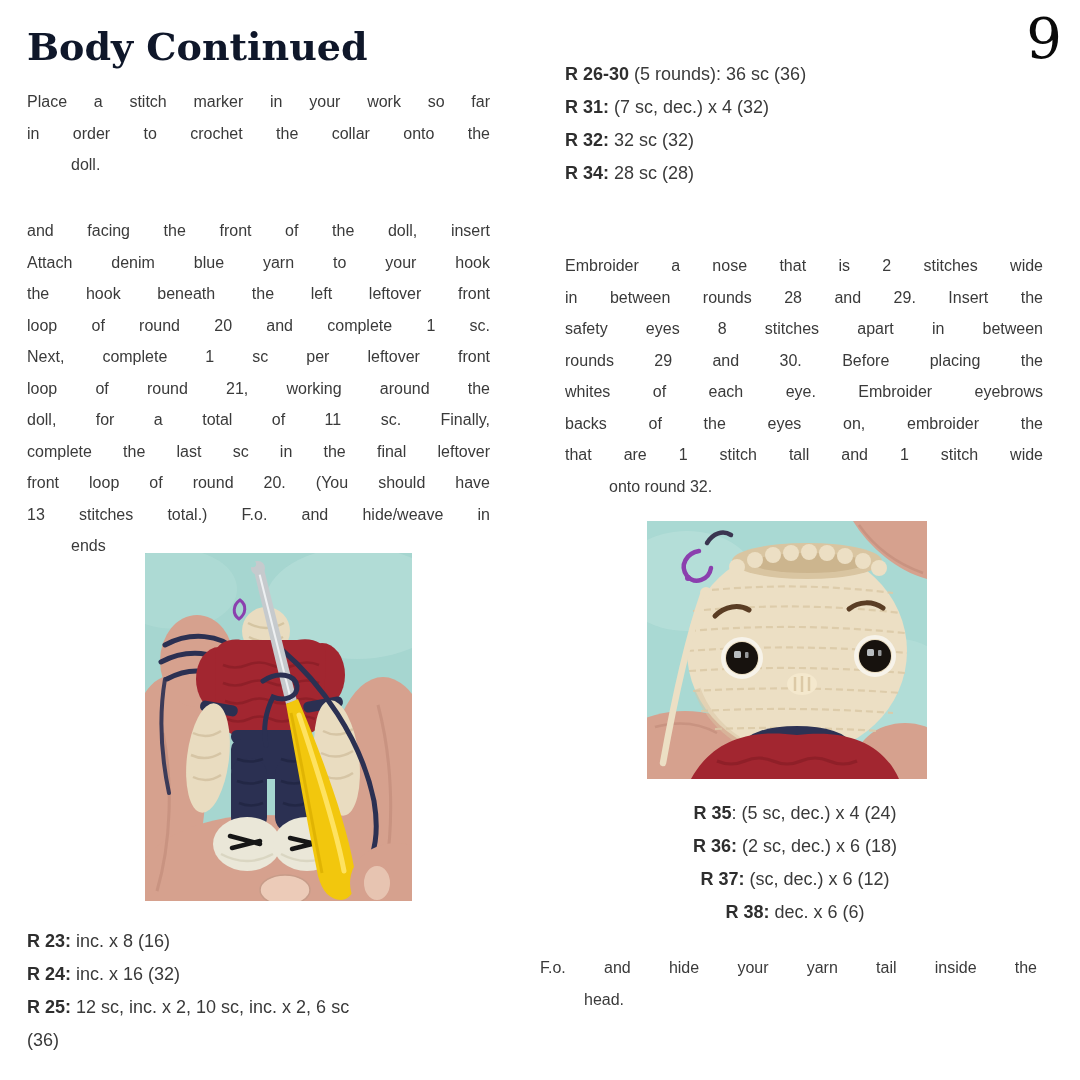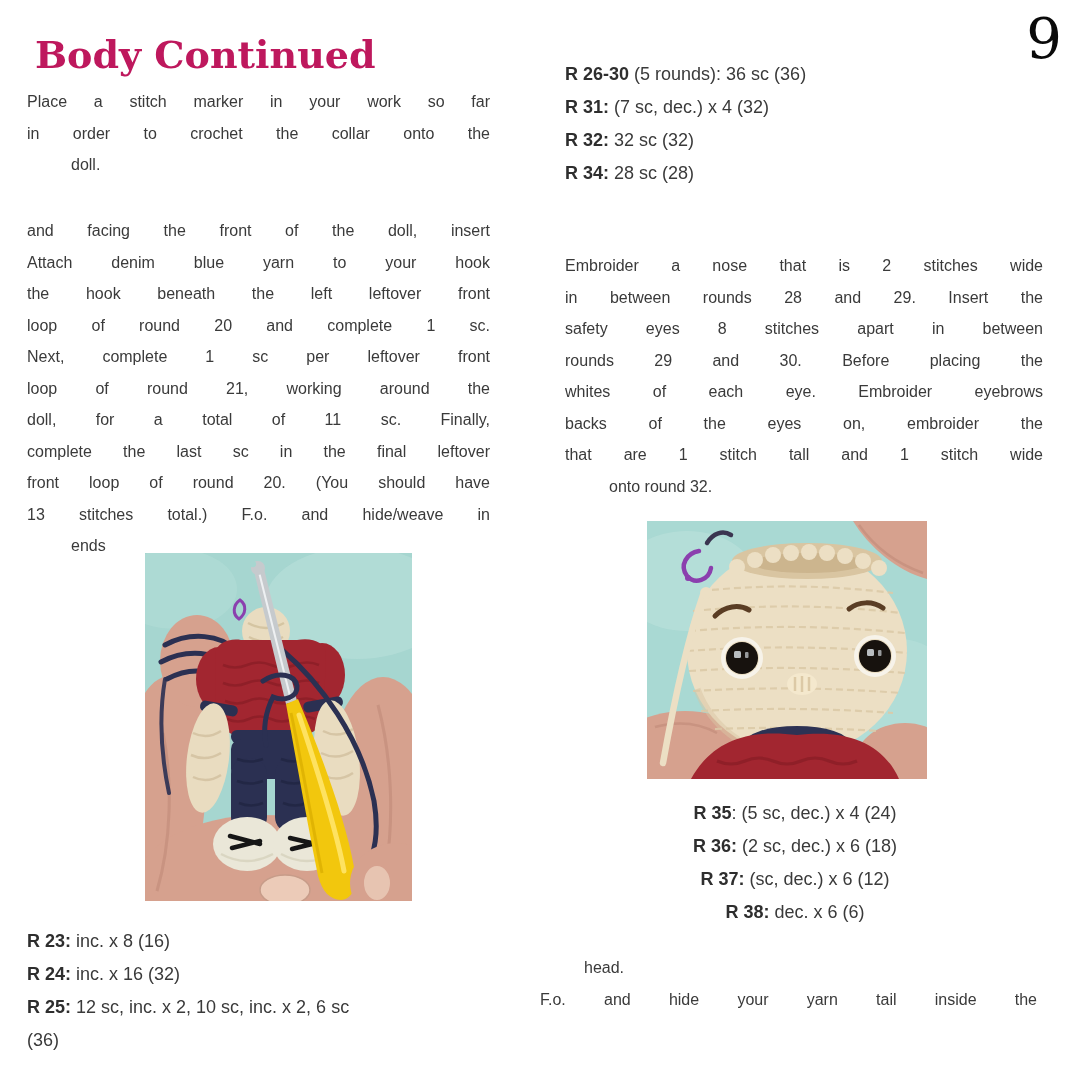--- a/index.html
+++ b/index.html
@@ -8,22 +8,22 @@
     background: #ffffff;
     overflow: hidden;
     font-family: "Liberation Sans", "DejaVu Sans", sans-serif;
   }
   .page { position: relative; width: 1080px; height: 1080px; background: #fff; }
   .abs { position: absolute; }
 
   .heading {
     font-family: "DejaVu Serif", "Liberation Serif", serif;
     font-size: 38px; font-weight: 700;
-    color: #be185d; letter-spacing: 0px;
-    margin: 8px;
+    color: #0f172a; letter-spacing: 0px;
+    margin: 0;
   }
   .page-number {
     font-family: "DejaVu Serif", "Liberation Serif", serif;
     font-size: 56px; font-weight: 400; color: #0a0a0a;
   }
 
   .para { color: #3a3a3a; font-size: 16px; }
   .para .line { height: 31.5px; line-height: 31.5px; }
   .jline { text-align: justify; text-align-last: justify; }
   .lline { text-align: left; margin-left: 44px; }
@@ -229,17 +229,17 @@
   </div>
 
   <div class="abs rounds" style="left:540px; top:797px; width:510px;text-align:center;">
     <div class="rline"><b>R 35</b><span>: (5 sc, dec.) x 4 (24)</span></div>
     <div class="rline"><b>R 36:</b><span> (2 sc, dec.) x 6 (18)</span></div>
     <div class="rline"><b>R 37:</b><span> (sc, dec.) x 6 (12)</span></div>
     <div class="rline"><b>R 38:</b><span> dec. x 6 (6)</span></div>
   </div>
 
   <div class="abs para" style="left:540px; top:952px; width:497px;">
+    <div class="line jline">F.o. and hide your yarn tail inside the</div>
     <div class="line lline">head.</div>
-    <div class="line jline">F.o. and hide your yarn tail inside the</div>
   </div>
 
 </div>
 
 </body></html>

